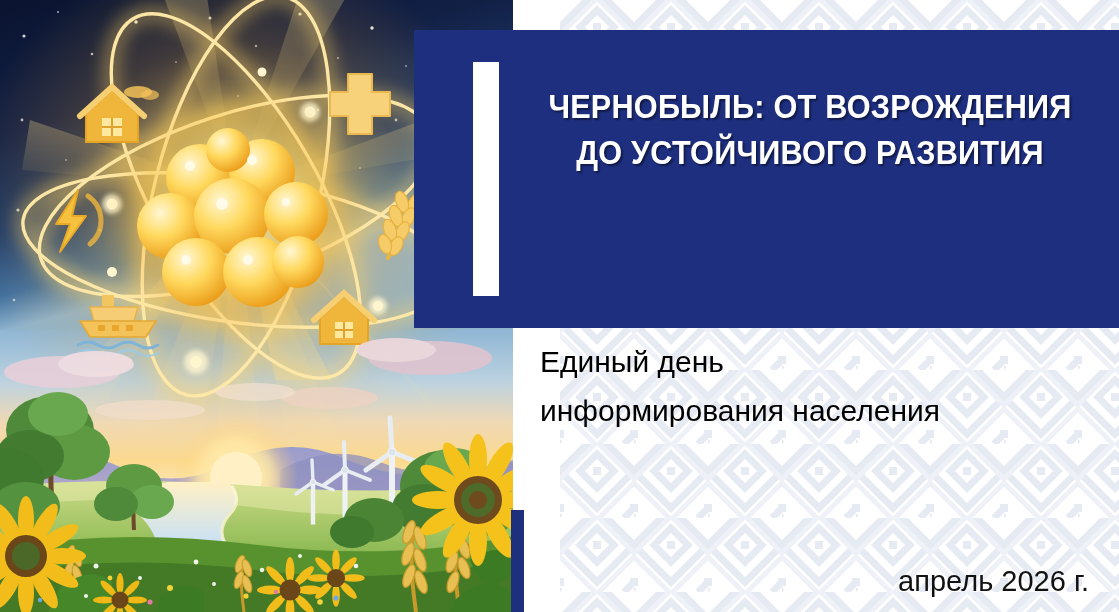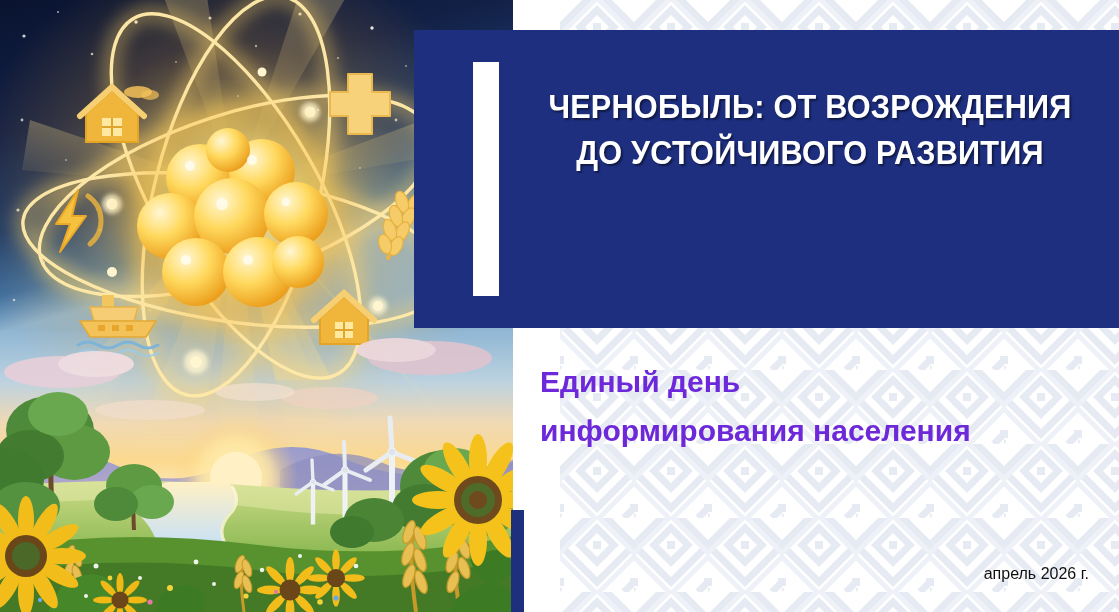--- a/index.html
+++ b/index.html
@@ -52,35 +52,35 @@
     letter-spacing:0.2px;
     text-align:center;
     transform:scaleX(0.93);
     transform-origin:center top;
     text-shadow:2px 2px 2px rgba(0,0,0,0.45);
     white-space:pre-line;
   }
 
   
   .subtitle{
-    position:absolute;left:540px;top:357px;width:540px;
-    color:#6d28d9;
+    position:absolute;left:540px;top:337px;width:540px;
+    color:#000000;
     font-family:"Liberation Sans", sans-serif;
-    font-weight:bold;
+    font-weight:normal;
     font-size:30px;
     line-height:49px;
     white-space:pre-line;
   }
 
   
   .date{
     position:absolute;right:30px;top:565px;
     color:#111111;
     font-family:"Liberation Sans", sans-serif;
-    font-size:16px;
+    font-size:29px;
     font-weight:normal;
     text-align:right;
   }
 </style>
 </head>
 <body>
 
 <div class="slide">
 
   <div class="ornament">

